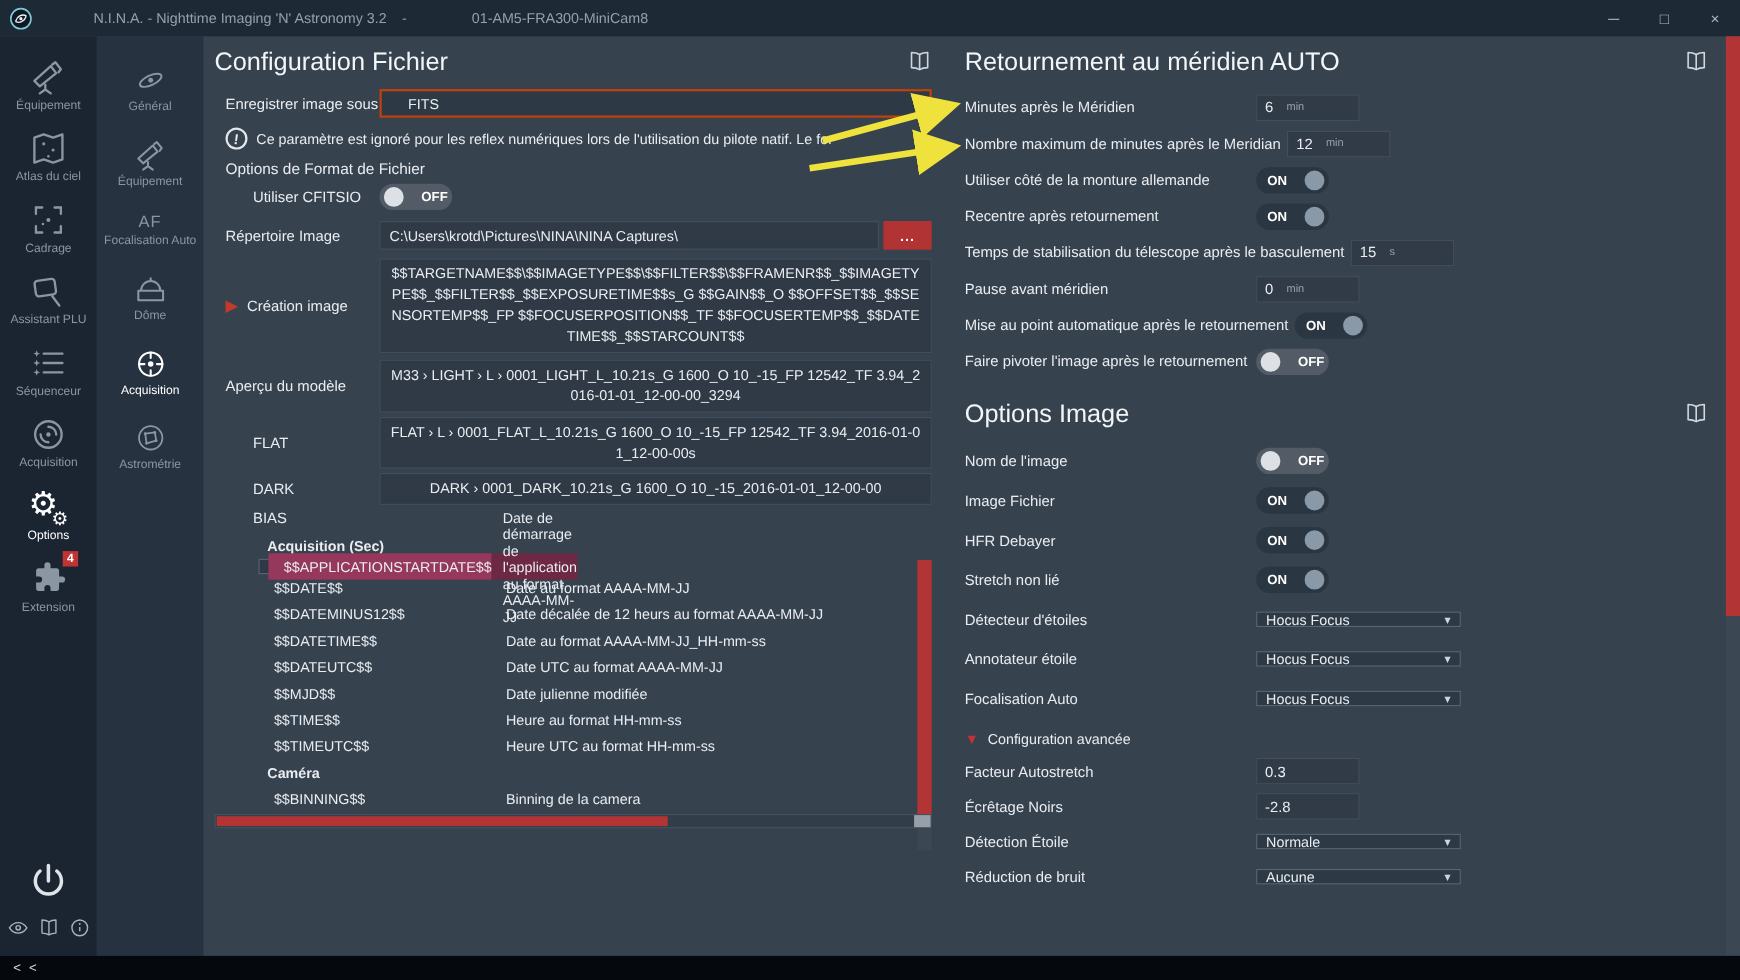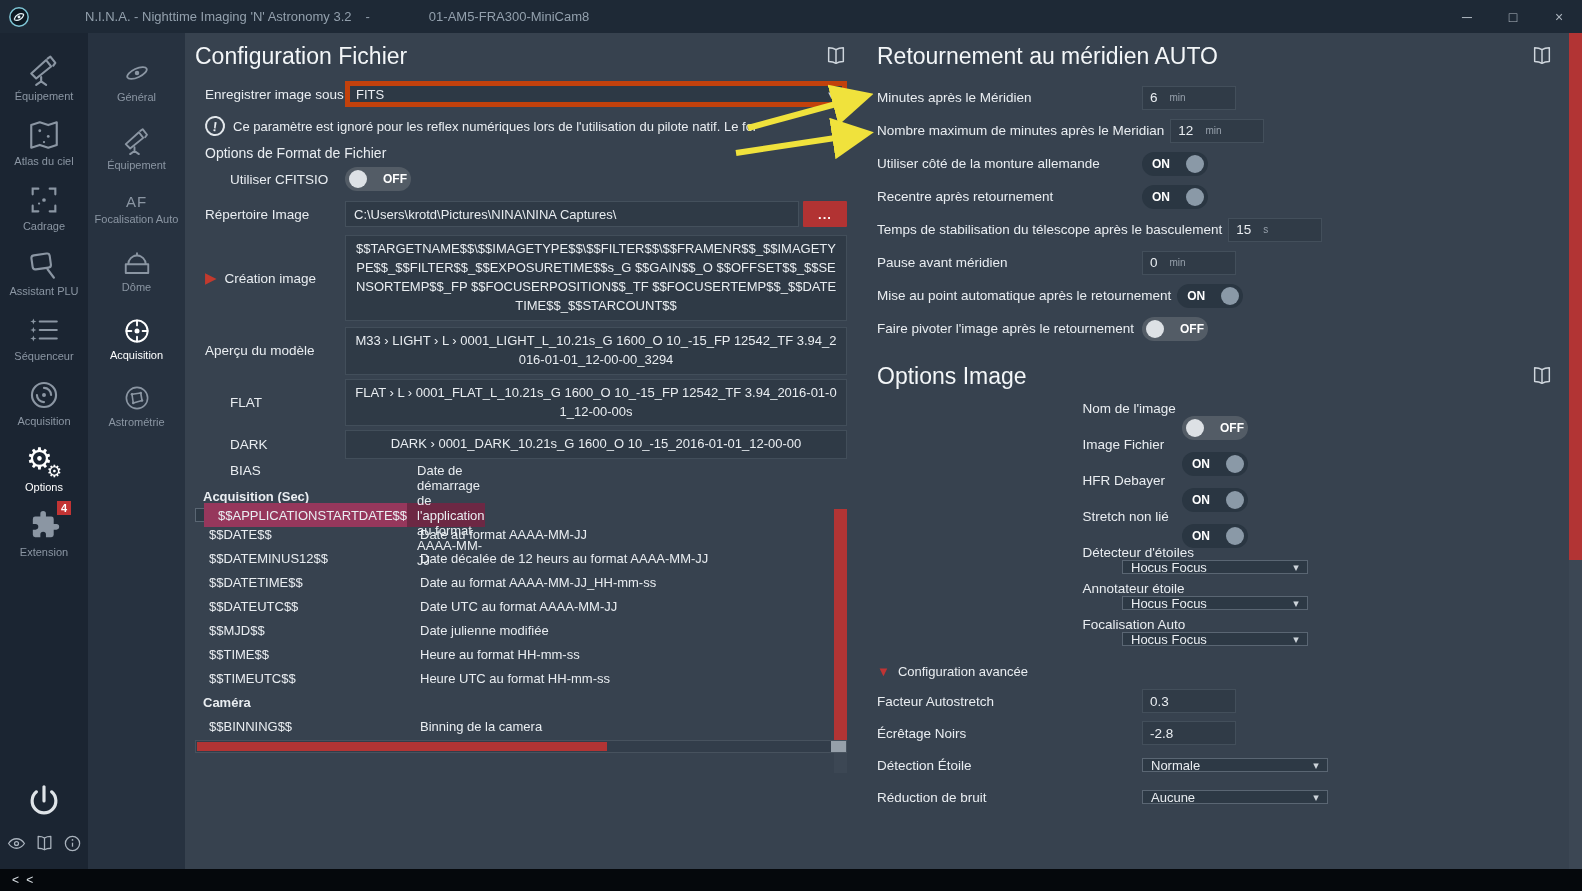--- a/index.html
+++ b/index.html
@@ -57,22 +57,22 @@
   .col-right { position:absolute; left:692px; top:6px; width:676px; }
 
   .sec-head { display:flex; align-items:center; height:34px; margin-bottom:8px; }
   .sec-head h2 { font-size:23px; font-weight:400; color:#f3f6f8; flex:1; white-space:nowrap; }
   .book { color:#cfd6dd; cursor:pointer; }
 
   .frow { display:flex; align-items:center; }
   .flabel { width:150px; padding-left:10px; font-size:13.5px; flex-shrink:0; }
   .flabel.ind { padding-left:35px; }
 
-  .combo { flex:1; height:26px; background:#2d3945; border:5px solid #c2410c;
-    display:flex; align-items:center; padding-left:6px; cursor:pointer; }
+  .combo { flex:1; height:26px; background:#2d3945; border:2px solid #c2410c;
+    display:flex; align-items:center; padding-left:24px; cursor:pointer; }
   .combo .arrow, .sel .sel-arrow { margin-left:auto; width:22px; text-align:center;
     color:#cdd4da; font-size:11px; }
 
   .warn-row { margin-top:6px; margin-bottom:2px; display:flex; align-items:center; gap:8px;
     padding-left:10px; height:26px; white-space:nowrap; overflow:hidden; }
   .warn-circle { width:20px; height:20px; border:2px solid #e2e7eb; border-radius:50%;
     display:flex; align-items:center; justify-content:center; font-weight:bold; flex-shrink:0;
     font-size:13px; transform:rotate(8deg); }
   .subheading { font-size:14px; padding-left:10px; margin:6px 0 6px; }
 
@@ -96,39 +96,39 @@
     font-size:13px; line-height:1.45; word-break:break-all;text-align:center; }
 
   .mt6{margin-top:6px;} .mt4{margin-top:4px;} .mt8{margin-top:8px;} .mt10{margin-top:10px;}
 
   
   .tablewrap { position:relative; margin-top:6px; width:652px; }
   .thead { display:flex; height:24px; align-items:center; border-bottom:1px solid #cfd6dd;
     font-size:13px; }
   .th-name { width:215px; text-align:center; }
   .th-desc { flex:1; text-align:center; }
-  .tbody { padding-right:23px; }
+  .tbody { padding-right:23px;margin-left:40px; }
   .trow { display:flex; height:24px; align-items:center; font-size:13px; cursor:pointer; }
   .trow .tname { width:215px; padding-left:14px; height:24px; display:flex; align-items:center; }
   .trow .tdesc { flex:1; padding-left:10px; height:24px; display:flex; align-items:center; }
   .trow.section .tname { width:100%; padding-left:8px; font-weight:bold; }
   .trow.sel .tname { background:#96375c; }
   .trow.sel .tdesc { background:#6d2844; }
   .tv-scroll { position:absolute; right:0; top:25px; width:13px; height:264px;
     background:#3c4754; }
   .tv-thumb { width:100%; height:92%; background:#b23434; }
   .hscroll { position:relative; margin-top:2px; width:652px; height:13px; background:#323d4a;
     border:1px solid #47525e; }
   .h-thumb { position:absolute; left:1px; top:1px; height:9px; width:63%; background:#b23434; }
   .h-corner { position:absolute; right:0; top:0; width:15px; height:11px; background:#96a0aa; }
 
   
   .mrow { display:flex; align-items:center; height:33px; font-size:13.5px; }
   .mlabel { min-width:265px; padding-right:6px; white-space:nowrap; }
-  .orow { display:flex; align-items:center; height:36px; font-size:13.5px;flex-direction:column; }
+  .orow { display:flex; align-items:center; height:36px; font-size:13.5px; }
   .arow { display:flex; align-items:center; height:32px; font-size:13.5px; }
 
   .numfield { display:flex; align-items:center; width:94px; height:24px; background:#303b47;
     border:1px solid #434f5b; padding:0 7px; cursor:text; flex-shrink:0; }
   .numfield .unit { color:#97a1ac; margin-left:12px; font-size:10px; }
   .sel { display:flex; align-items:center; width:186px; height:14px; background:#2d3945;
     border:1px solid #5a6673; padding-left:8px; font-size:13px; cursor:pointer; flex-shrink:0; }
   .adv-head { display:flex; align-items:center; gap:8px; height:28px; margin-top:4px; }
   .tri { color:#c03434; font-size:13px; }
   .gap14 { height:14px; }

